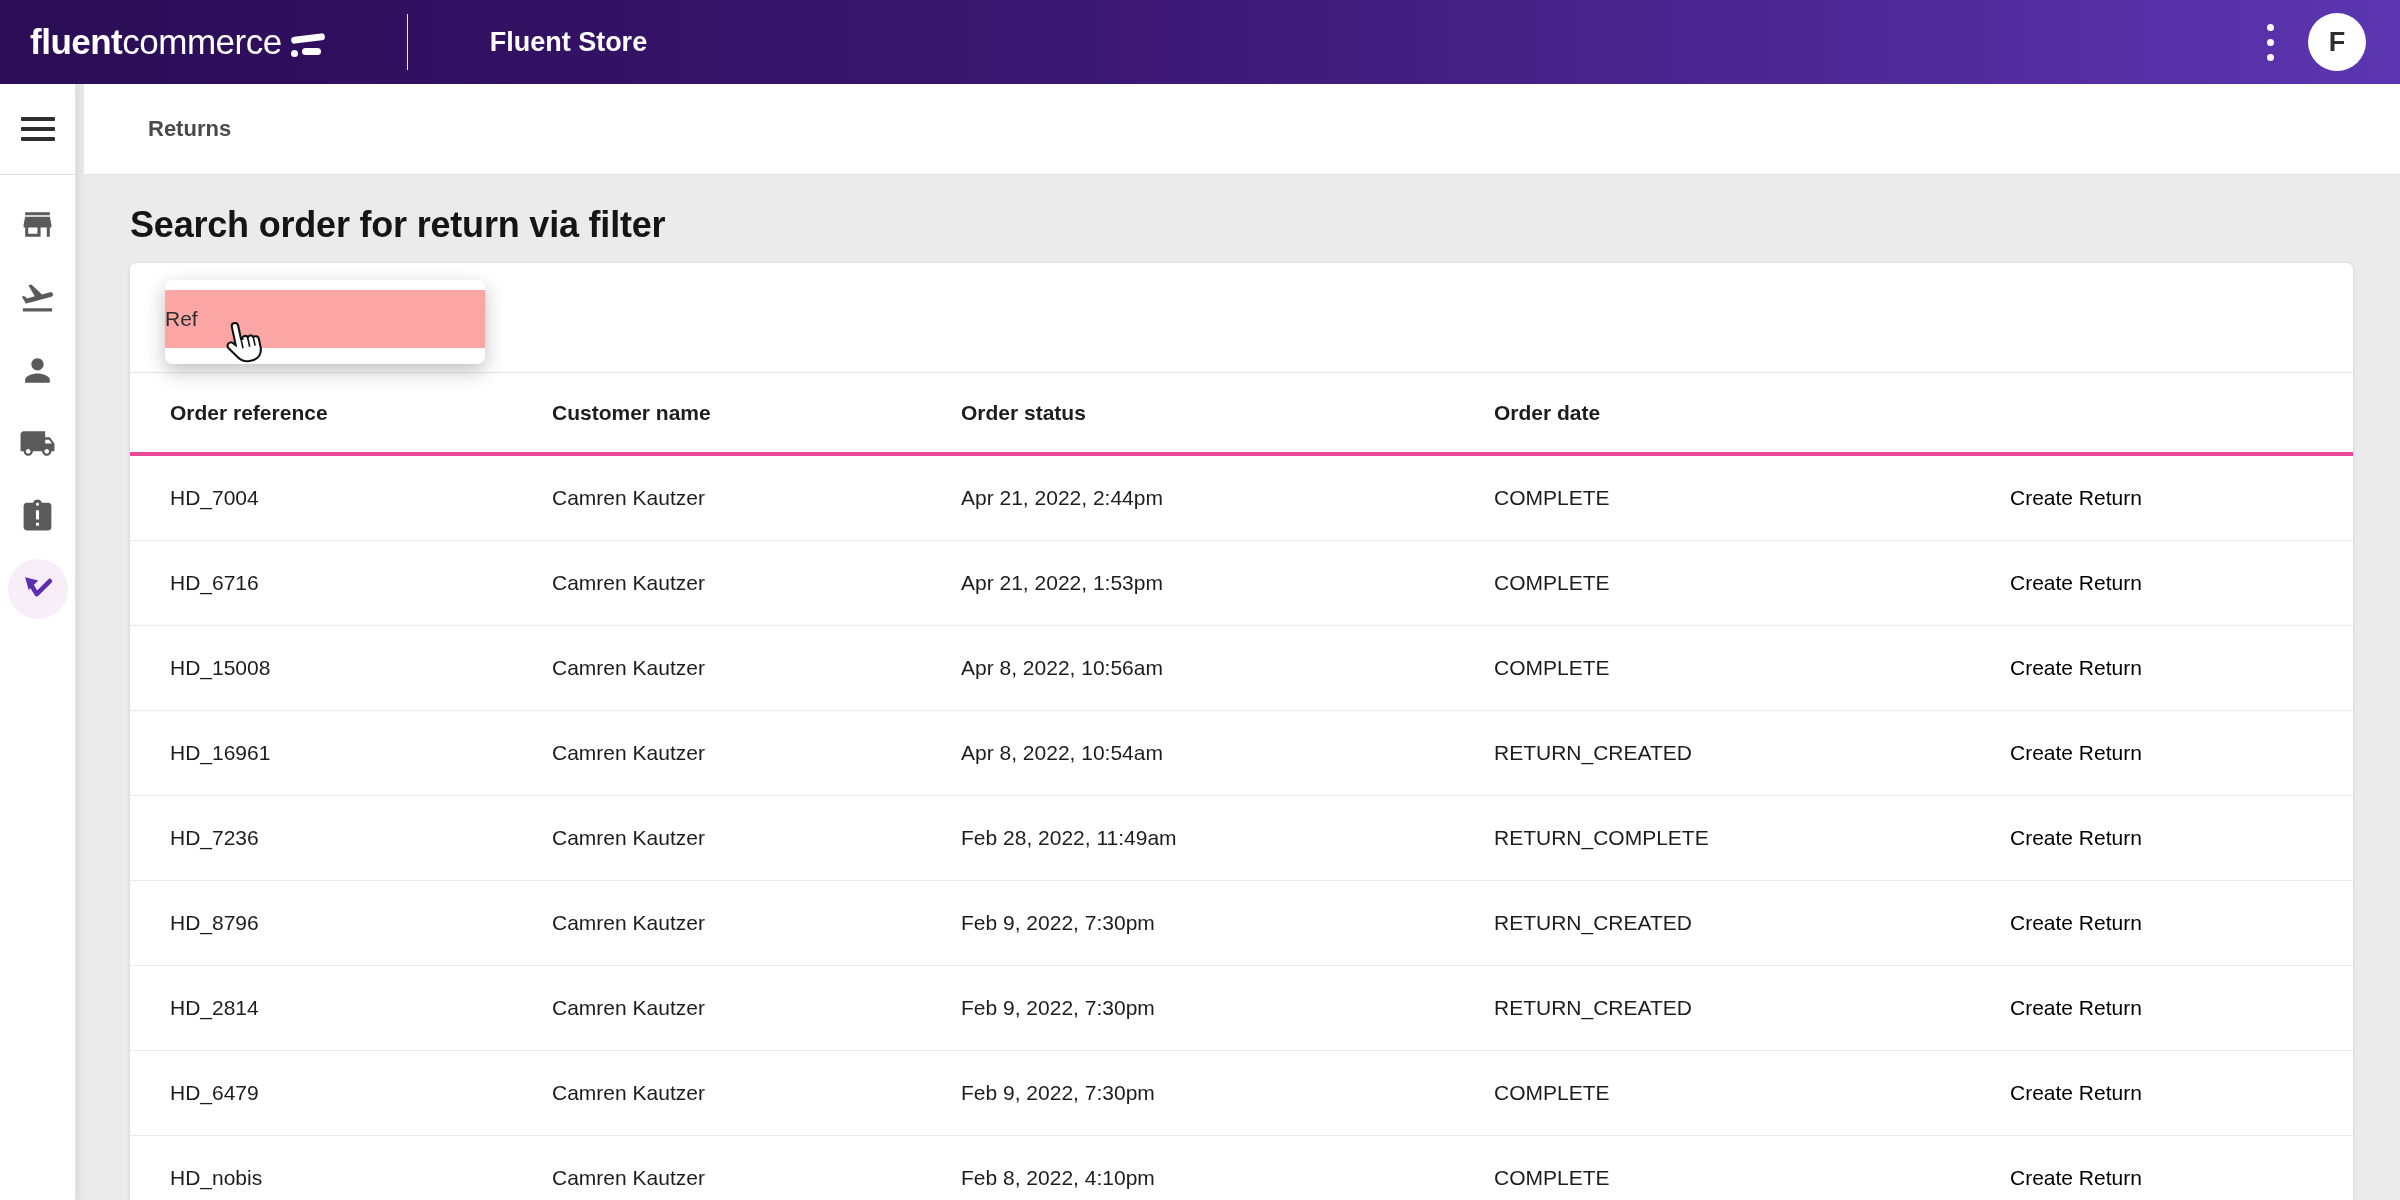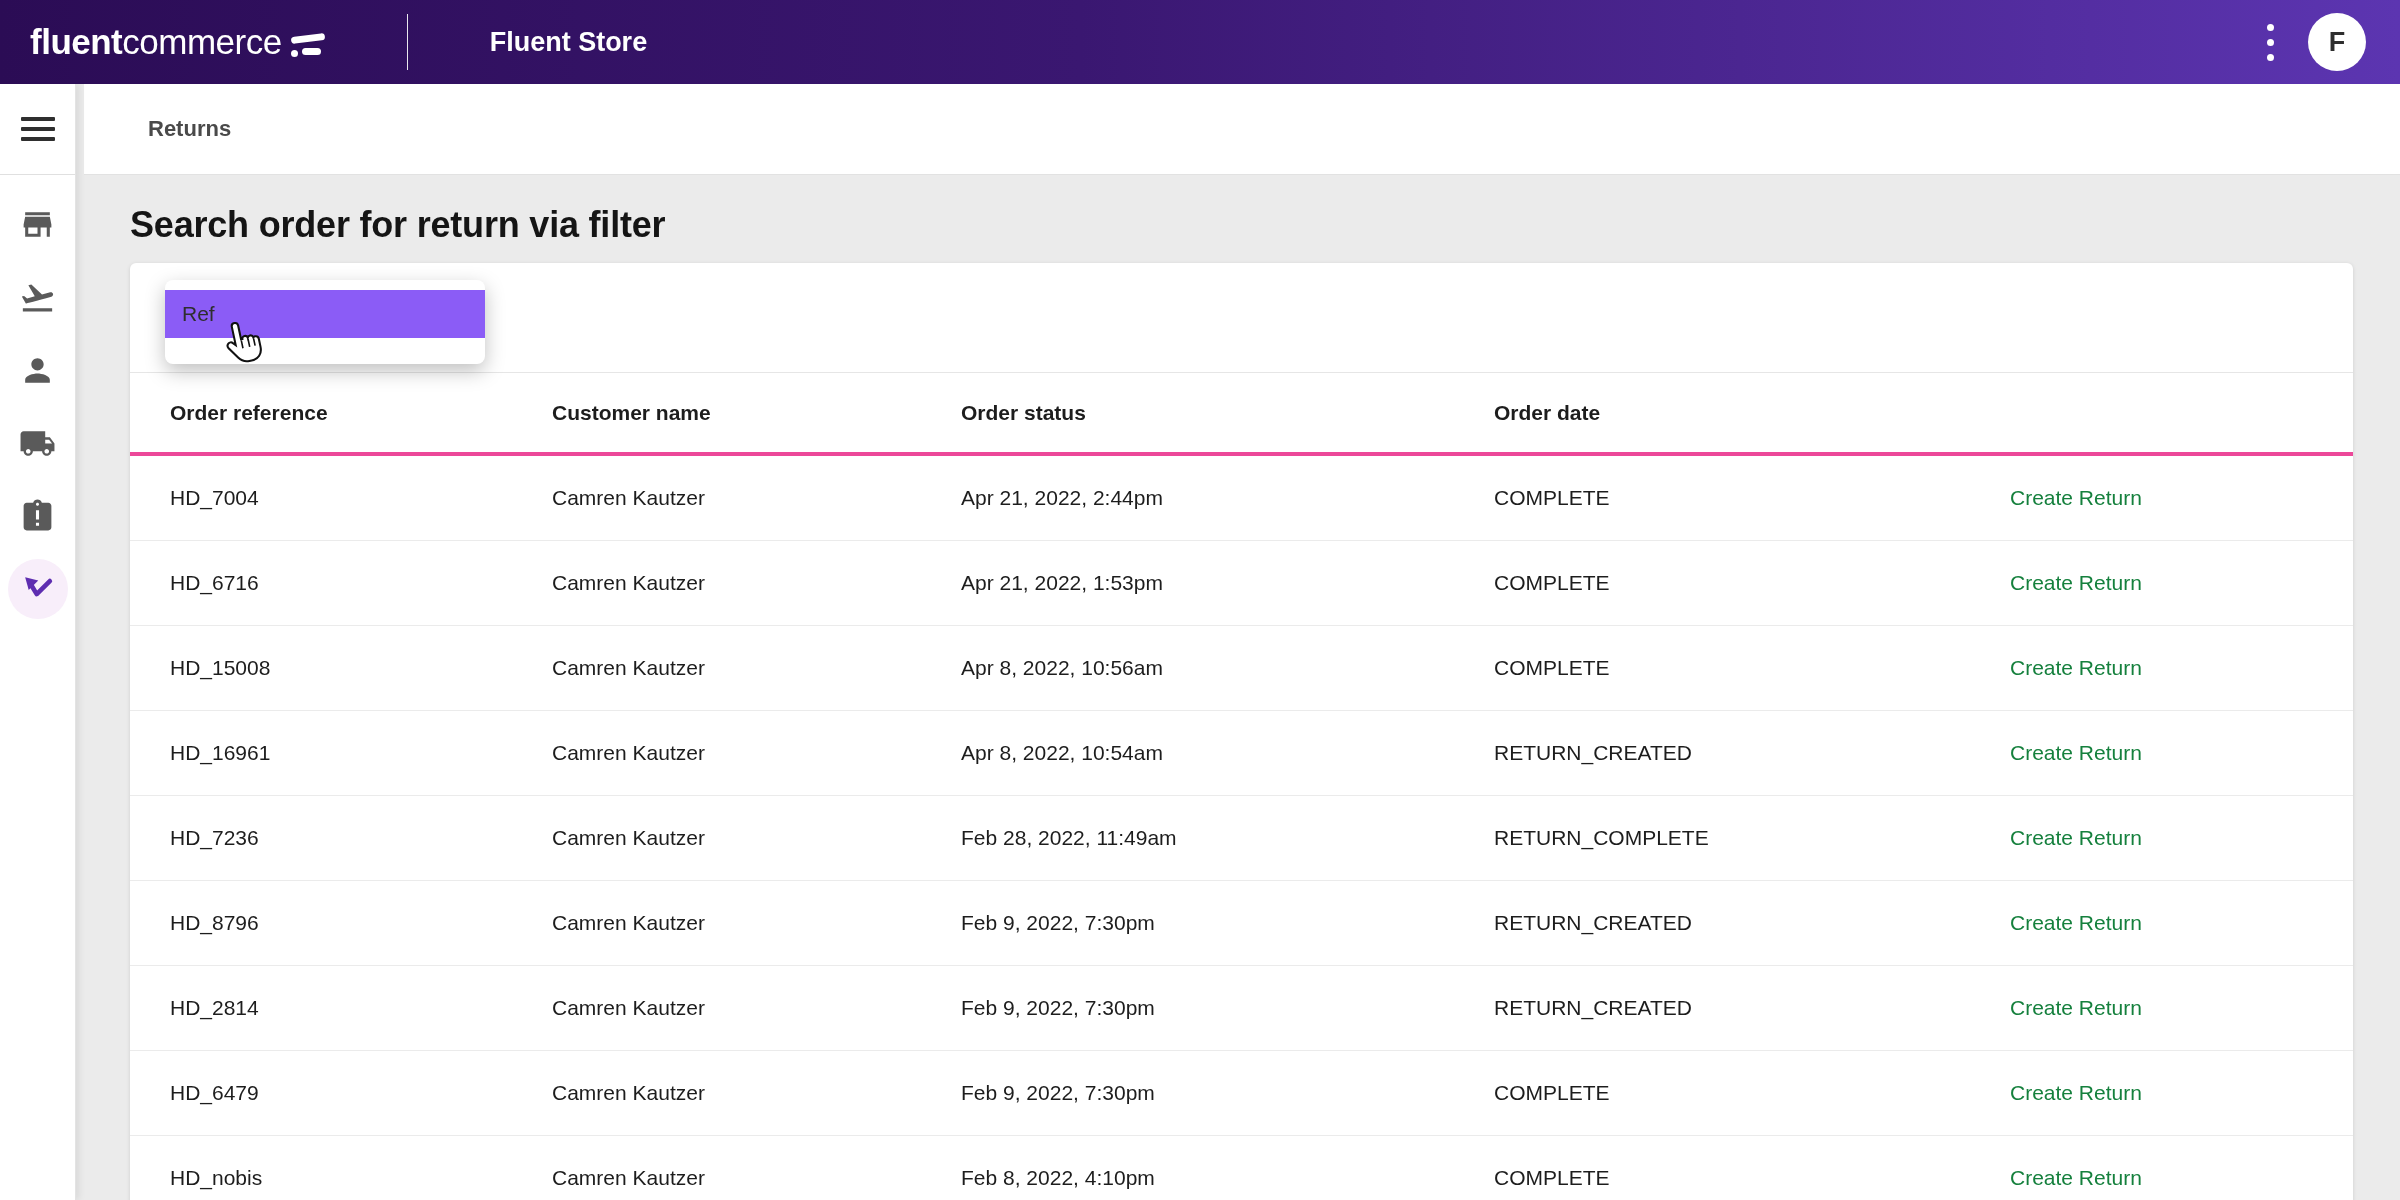--- a/index.html
+++ b/index.html
@@ -59,28 +59,28 @@
     position: absolute; left: 130px; top: 263px; width: 2223px; height: 990px;
     background: #fff; border-radius: 6px; box-shadow: 0 1px 4px rgba(0,0,0,0.12); z-index: 5;
   }
   .filter-section { height: 110px; border-bottom: 1px solid #e6e6e6; }
 
   .grid-row { display: grid; grid-template-columns: 382px 409px 533px 516px auto; padding-left: 40px; align-items: center; }
   .thead { height: 83px; border-bottom: 4px solid #ec4899; }
   .thead > div { font-size: 21px; font-weight: 700; color: #1d1d1d; }
   .trow { height: 85px; border-bottom: 1px solid #ebebeb; }
   .trow > div { font-size: 21px; color: #1d1d1d; }
-  .link { color: #15803d; cursor: pointer; }
+  .link { color: #000000; cursor: pointer; }
 
   
   .popup {
     position: absolute; left: 165px; top: 280px; width: 320px; height: 84px;
     background: #fff; border-radius: 8px; box-shadow: 0 7px 20px rgba(0,0,0,0.25); z-index: 25;
   }
-  .popup-item { margin-top: 10px; height: 48px; background: #8b5cf6; display: flex; align-items: center; padding-left: 17px; font-size: 21px; color: #2e2e2e; cursor: pointer; }
+  .popup-item { margin-top: 10px; height: 58px; background: #fca5a5; display: flex; align-items: center; font-size: 21px; color: #2e2e2e; cursor: pointer; }
 
   .cursor { position: absolute; left: 224px; top: 318px; z-index: 26; transform: rotate(-12deg); }
 </style>
 </head>
 <body>
 
 <div class="header">
   <div class="logo">
     <span class="bold">fluent</span>
       <span class="light">commerce</span>

